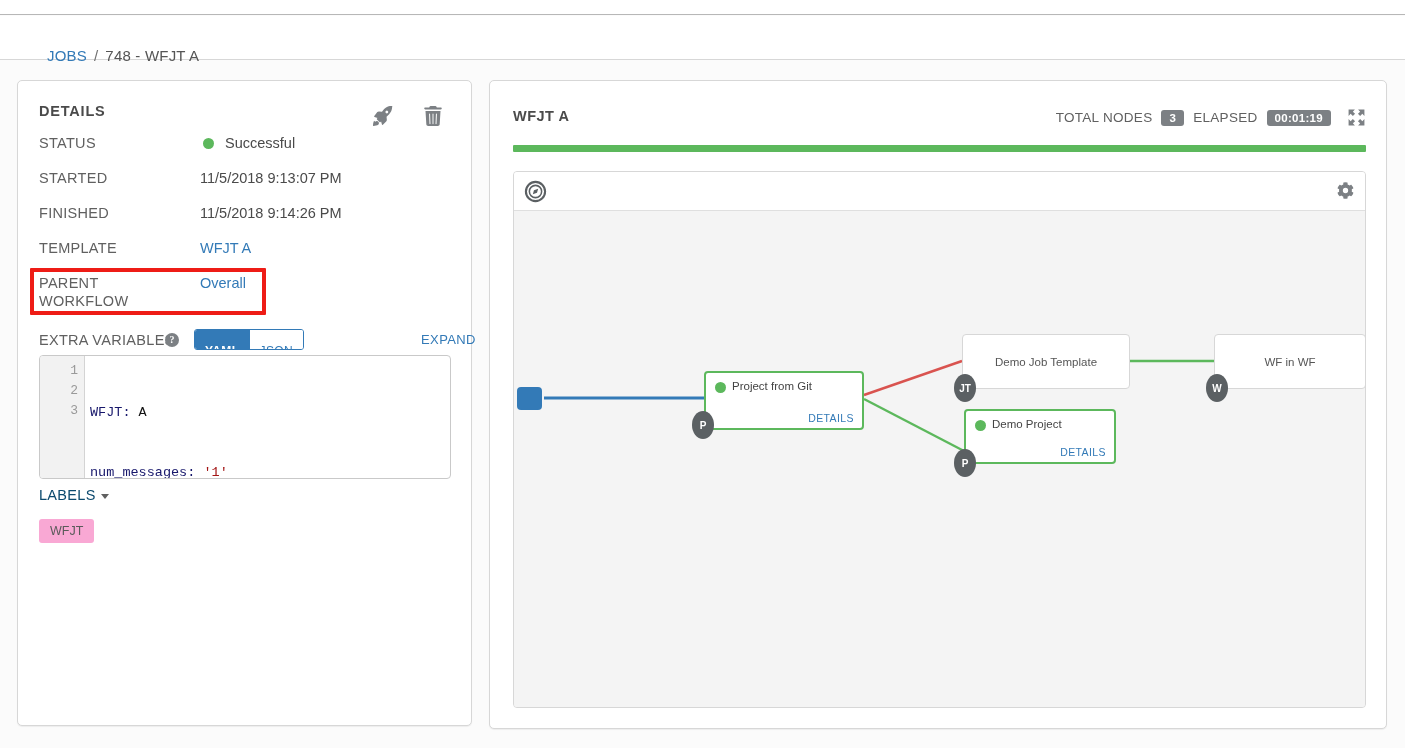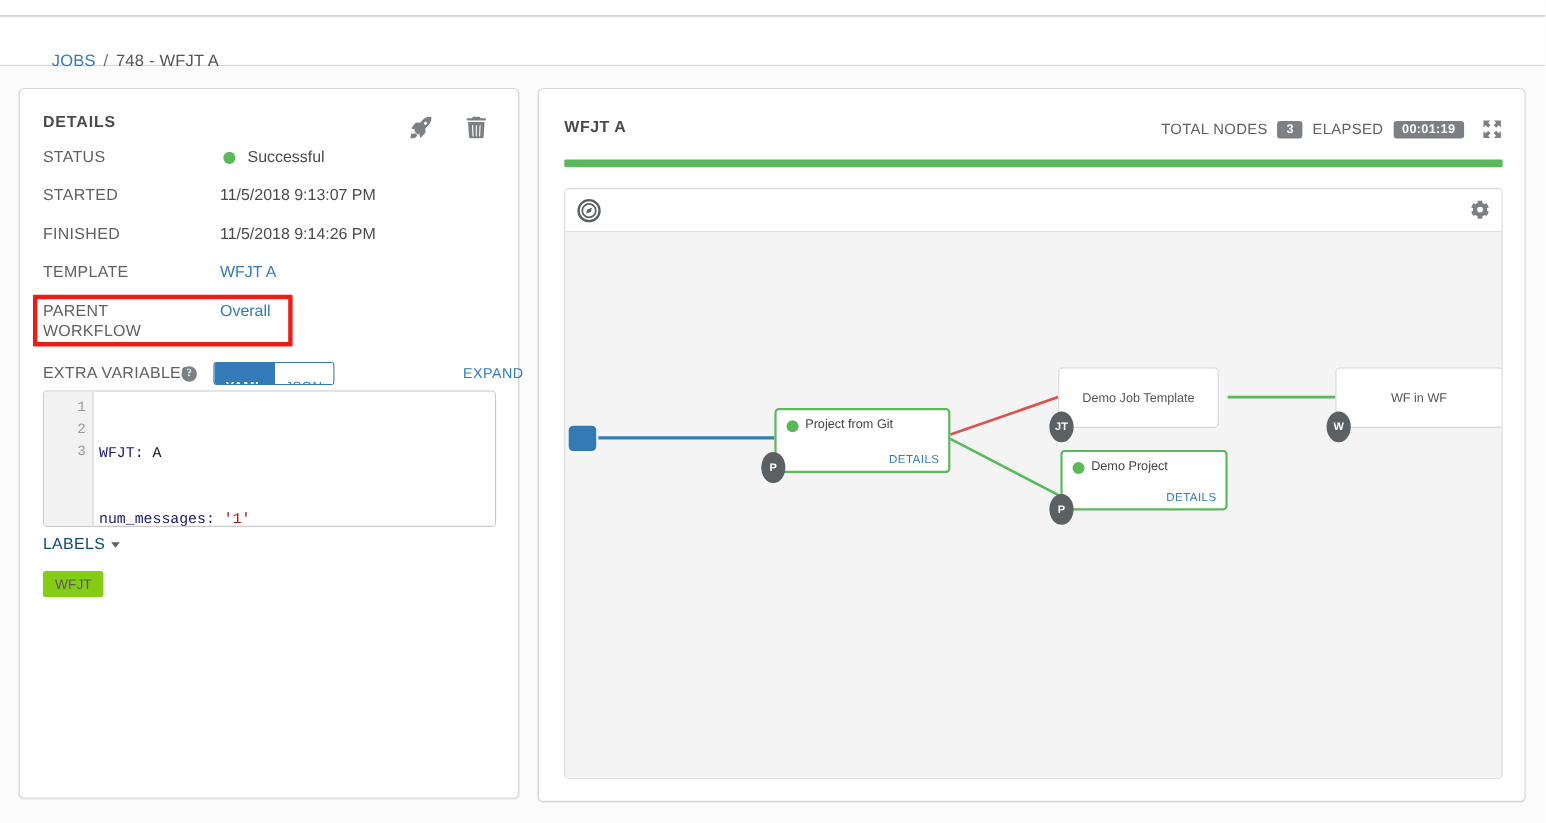--- a/index.html
+++ b/index.html
@@ -134,21 +134,21 @@
     position:absolute; left:21px; top:406px;
     font-size:14.5px; color:#0c4a6e; letter-spacing:.3px; cursor:pointer;
   }
   #labels-caret {
     display:inline-block; margin-left:5px;
     border-left:4px solid transparent; border-right:4px solid transparent;
     border-top:5px solid #606060; vertical-align:middle;
   }
   .label-chip {
     position:absolute; top:438px; left:21px;
-    background:#84cc16; border-radius:3px; color:#5a5a5a;
+    background:#f9a8d4; border-radius:3px; color:#5a5a5a;
     font-size:12.5px; padding:5px 11px;
   }
 
   
   #graph-title {
     position:absolute; left:23px; top:27px;
     font-size:14.5px; font-weight:bold; letter-spacing:.5px; color:#4a4a4a;
   }
   #graph-meta {
     position:absolute; right:20px; top:27px;
@@ -347,21 +347,21 @@
 
       <div id="start-node" style="left:3px; top:176px; width:25px; height:23px;"></div>
 
       <div class="wf-node green" style="left:190px; top:160px; width:160px; height:59px;">
         <div class="node-dot"></div>
         <div class="node-name-left">Project from Git</div>
         <div class="node-details-link">DETAILS</div>
       </div>
       <div class="node-badge" style="left:178px; top:200px;">P</div>
 
-      <div class="wf-node plain" style="left:448px; top:123px; width:146px; height:55px;">
+      <div class="wf-node plain" style="left:448px; top:123px; width:168px; height:55px;">
         <div class="node-name-center">Demo Job Template</div>
       </div>
       <div class="node-badge" style="left:440px; top:163px;">JT</div>
 
       <div class="wf-node green" style="left:450px; top:198px; width:152px; height:55px;">
         <div class="node-dot"></div>
         <div class="node-name-left">Demo Project</div>
         <div class="node-details-link">DETAILS</div>
       </div>
       <div class="node-badge" style="left:440px; top:238px;">P</div>

